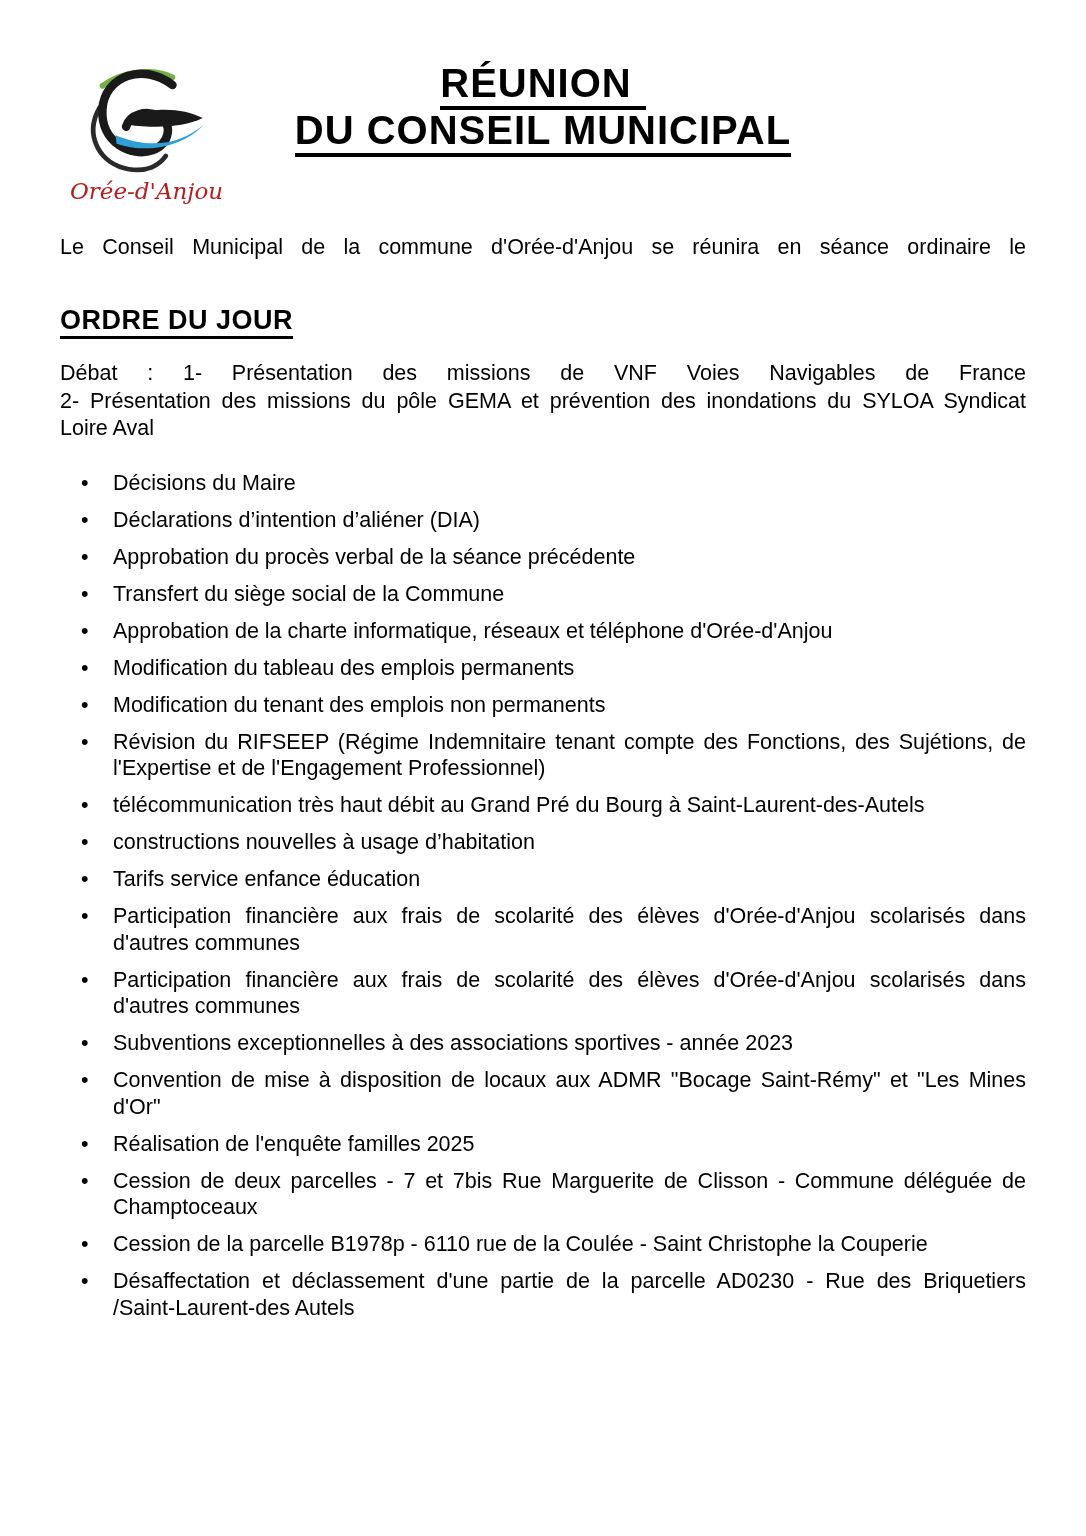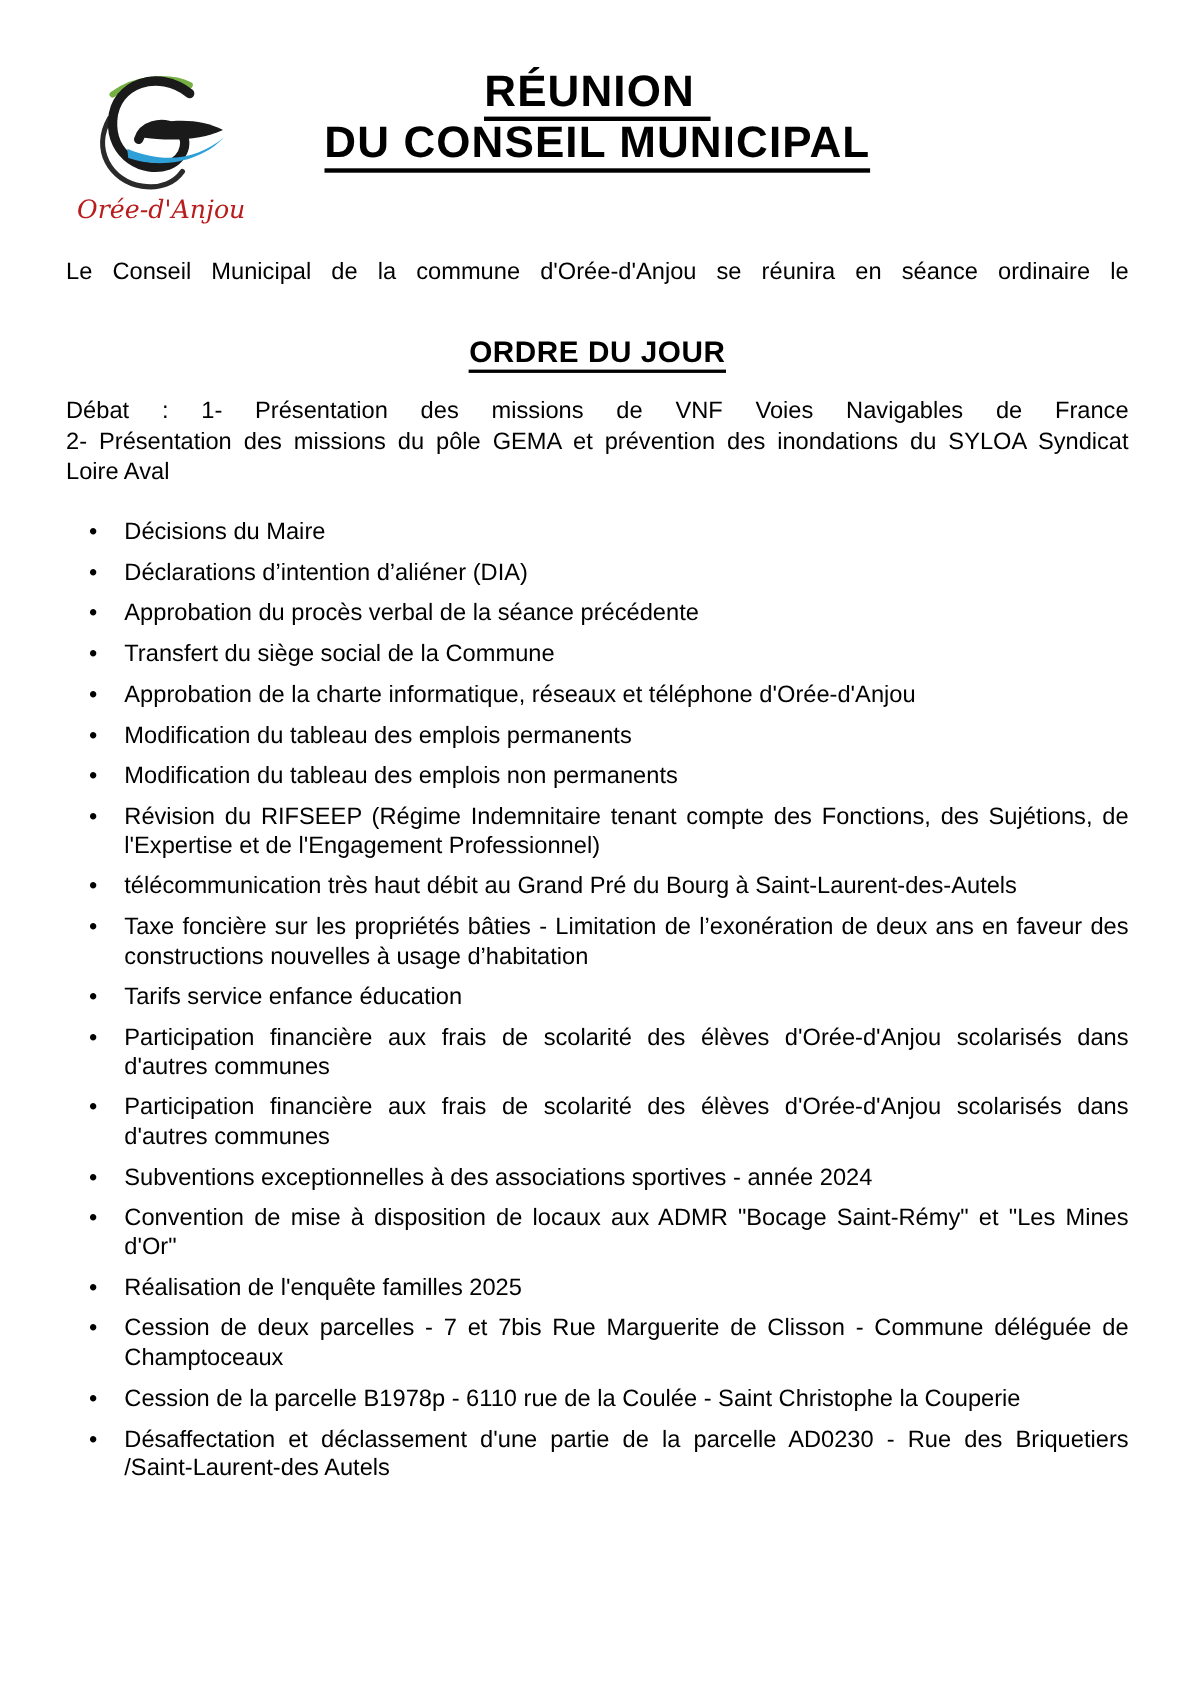--- a/index.html
+++ b/index.html
@@ -35,21 +35,21 @@
   
   .intro{
     font-size:21.5px;line-height:27px;
     text-align:justify;text-align-last:justify;
     margin:18px 0 0 0;
   }
   
   .meeting{margin-top:44px;text-align:center;font-weight:bold;font-size:30px;line-height:38px;}
   .u-mid{border-bottom:3px solid #000;padding-bottom:0px;}
   
-  .agenda-h{margin:44px 0 0 0;text-align:center;font-weight:bold;font-size:27px;letter-spacing:0.5px;}
+  .agenda-h{margin:44px 0 0 0;text-align:left;font-weight:bold;font-size:27px;letter-spacing:0.5px;}
   .u-small{border-bottom:3px solid #000;padding-bottom:1px;}
   
   .debate{margin-top:24px;font-size:21.5px;line-height:27.5px;}
   .line{min-height:26px;}
   .line.j{text-align:justify;text-align-last:justify;}
   
   .agenda{list-style:none;margin:27px 0 0 0;padding:0;font-size:21.5px;}
   .agenda li{position:relative;padding-left:53px;margin-bottom:10.5px;}
   .agenda .blt{position:absolute;left:21px;top:0;font-size:21.5px;line-height:26px;}
   .agenda .line{line-height:26.5px;}
@@ -111,53 +111,52 @@
       <li>
         <span class="blt">•</span>
         <div class="line">Approbation de la charte informatique, réseaux et téléphone d'Orée-d'Anjou</div>
       </li>
       <li>
         <span class="blt">•</span>
         <div class="line">Modification du tableau des emplois permanents</div>
       </li>
       <li>
         <span class="blt">•</span>
-        <div class="line">Modification du tableau des emplois non permanents</div>
+        <div class="line">Modification du tenant des emplois non permanents</div>
       </li>
       <li>
         <span class="blt">•</span>
         <div class="line j">Révision du RIFSEEP (Régime Indemnitaire tenant compte des Fonctions, des Sujétions, de</div>
         <div class="line">l'Expertise et de l'Engagement Professionnel)</div>
       </li>
       <li>
         <span class="blt">•</span>
         <div class="line">télécommunication très haut débit au Grand Pré du Bourg à Saint-Laurent-des-Autels</div>
       </li>
       <li>
         <span class="blt">•</span>
-        <div class="line j">Taxe foncière sur les propriétés bâties - Limitation de l’exonération de deux ans en faveur des</div>
         <div class="line">constructions nouvelles à usage d’habitation</div>
       </li>
       <li>
         <span class="blt">•</span>
         <div class="line">Tarifs service enfance éducation</div>
       </li>
       <li>
         <span class="blt">•</span>
         <div class="line j">Participation financière aux frais de scolarité des élèves d'Orée-d'Anjou scolarisés dans</div>
         <div class="line">d'autres communes</div>
       </li>
       <li>
         <span class="blt">•</span>
         <div class="line j">Participation financière aux frais de scolarité des élèves d'Orée-d'Anjou scolarisés dans</div>
         <div class="line">d'autres communes</div>
       </li>
       <li>
         <span class="blt">•</span>
-        <div class="line">Subventions exceptionnelles à des associations sportives - année 2024</div>
+        <div class="line">Subventions exceptionnelles à des associations sportives - année 2023</div>
       </li>
       <li>
         <span class="blt">•</span>
         <div class="line j">Convention de mise à disposition de locaux aux ADMR "Bocage Saint-Rémy" et "Les Mines</div>
         <div class="line">d'Or"</div>
       </li>
       <li>
         <span class="blt">•</span>
         <div class="line">Réalisation de l'enquête familles 2025</div>
       </li>

